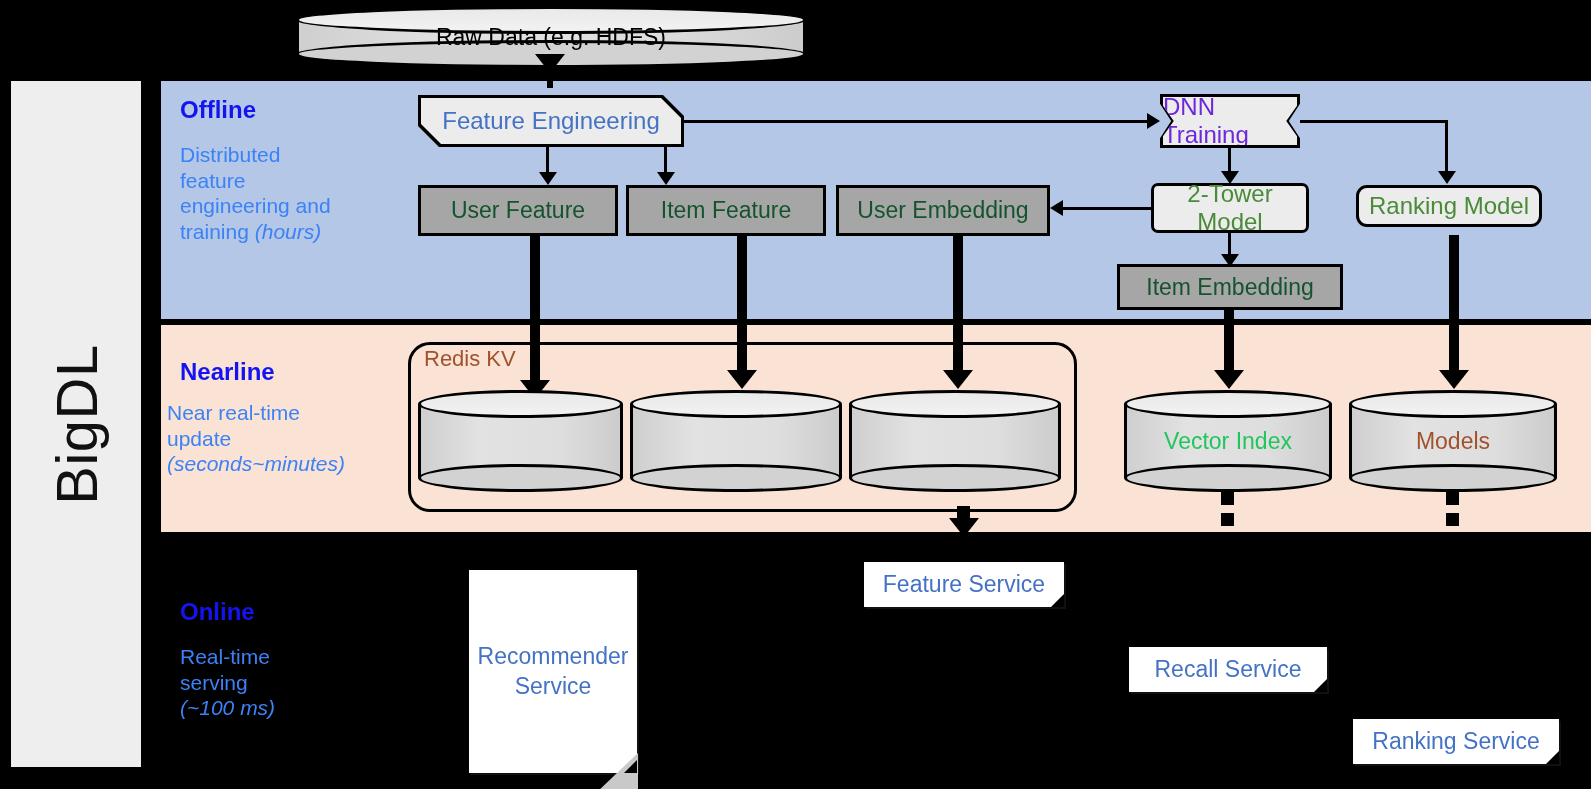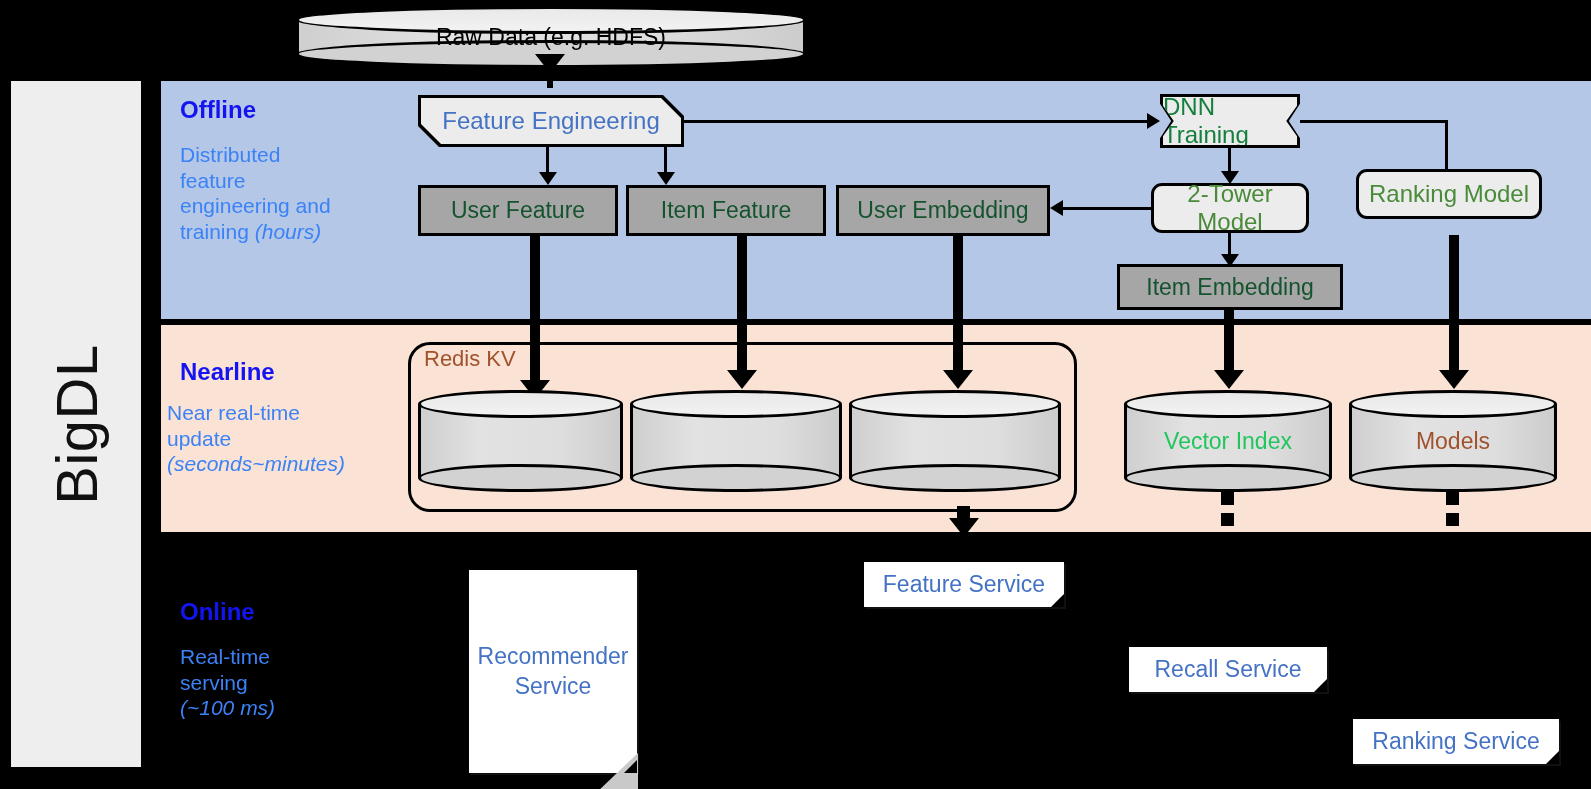--- a/index.html
+++ b/index.html
@@ -141,21 +141,21 @@
       <span class="proc blue-txt" style="border:none;background:transparent;font-size:24px;color:#4472c4;">Feature Engineering</span>
     </div>
   </div>
 
   <div class="ln" style="left:684px;top:120px;width:465px;height:3px;"></div>
   <div class="arrow-r" style="left:1147px;top:113px;"></div>
 
   <div class="card-wrap abs" style="left:1160px;top:94px;width:140px;height:54px;
        clip-path:polygon(0 0, 100% 0, 100% 18%, 92% 50%, 100% 82%, 100% 100%, 0 100%, 0 82%, 8% 50%, 0 18%);">
     <div class="card-in" style="clip-path:polygon(0 0, 100% 0, 100% 18%, 92% 50%, 100% 82%, 100% 100%, 0 100%, 0 82%, 8% 50%, 0 18%);display:flex;align-items:center;justify-content:center;">
-      <span style="font-size:24px;color:#15803d;">DNN Training</span>
+      <span style="font-size:24px;color:#6d28d9;">DNN Training</span>
     </div>
   </div>
 
   <div class="ln" style="left:546px;top:147px;width:3px;height:30px;"></div>
   <div class="arrow-d" style="left:539px;top:172px;"></div>
 
   <div class="ln" style="left:664px;top:147px;width:3px;height:30px;"></div>
   <div class="arrow-d" style="left:657px;top:172px;"></div>
 
   <div class="ln" style="left:1228px;top:148px;width:3px;height:28px;"></div>
@@ -168,28 +168,28 @@
   <div class="node gray-box" style="left:418px;top:185px;width:200px;height:51px;">
     <span>User Feature</span>
   </div>
   <div class="node gray-box" style="left:836px;top:185px;width:214px;height:51px;">
     <span>User Embedding</span>
   </div>
   <div class="node gray-box" style="left:626px;top:185px;width:200px;height:51px;">
     <span>Item Feature</span>
   </div>
 
-  <div class="node proc green-txt rounded" style="left:1151px;top:183px;width:158px;height:50px;">
+  <div class="node proc green-txt rounded" style="left:1151px;top:183px;width:158px;height:50px;border-radius:7px;">
     <span>2-Tower Model</span>
   </div>
 
   <div class="ln" style="left:1063px;top:207px;width:90px;height:3px;"></div>
   <div class="arrow-l" style="left:1050px;top:200px;"></div>
 
-  <div class="node proc green-txt rounded" style="left:1356px;top:169px;width:186px;height:50px;">
+  <div class="node proc green-txt rounded" style="left:1356px;top:185px;width:186px;height:42px;">
     <span>Ranking Model</span>
   </div>
 
   <div class="ln" style="left:1228px;top:233px;width:3px;height:26px;"></div>
   <div class="arrow-d" style="left:1221px;top:254px;"></div>
 
   <div class="node gray-box" style="left:1117px;top:264px;width:226px;height:46px;justify-content:center;">
     <span>Item Embedding</span>
   </div>
 

